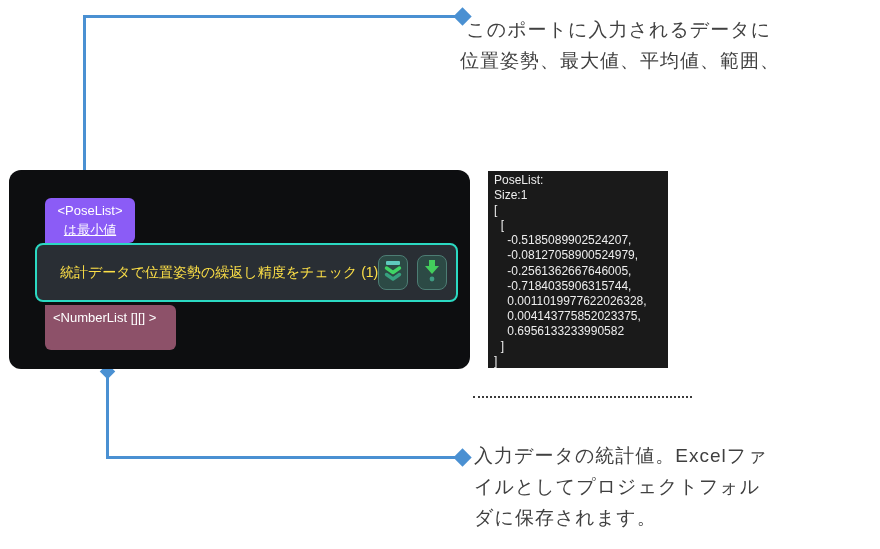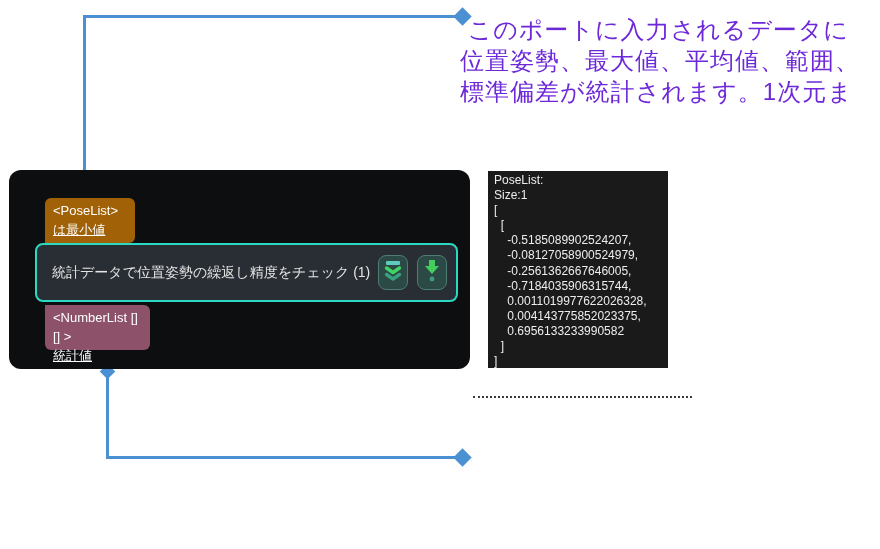--- a/index.html
+++ b/index.html
@@ -4,38 +4,38 @@
 <style>
   html,body{margin:0;padding:0;background:#ffffff;}
   #stage{position:relative;width:880px;height:549px;background:#ffffff;overflow:hidden;
          font-family:"Liberation Sans","DejaVu Sans",sans-serif;}
 
   
   .conn{position:absolute;background:#4a90d2;}
   .diamond{position:absolute;background:#4a90d2;transform:rotate(45deg);}
 
   
-  .ann{position:absolute;color:#6d28d9;font-size:24px;line-height:31px;letter-spacing:1px;}
+  .ann{position:absolute;color:#404040;font-size:19px;line-height:31px;letter-spacing:1px;}
   .ann-line{white-space:pre;}
 
   
   #node{position:absolute;left:9px;top:170px;width:461px;height:199px;
         background:#0d0e10;border-radius:12px;}
   .port-tag{position:absolute;color:#ffffff;font-size:13px;line-height:19px;
             padding:3px 8px;box-sizing:border-box;}
-  #input-port{left:36px;top:28px;width:90px;height:45px;background:#a16207;
-              border-radius:6px 6px 6px 0;}
-  #output-port{left:36px;top:135px;width:105px;height:45px;background:#8d5169;
+  #input-port{left:36px;top:28px;width:90px;height:45px;background:#8b5cf6;
+              border-radius:6px 6px 6px 0;text-align:center;}
+  #output-port{left:36px;top:135px;width:131px;height:45px;background:#8d5169;
                border-radius:0 6px 6px 6px;}
   .port-name{text-decoration:underline;}
 
   #param-box{position:absolute;left:26px;top:73px;width:423px;height:59px;box-sizing:border-box;
              background:#292e34;border:2px solid #2bd9c2;border-radius:8px;
              display:flex;align-items:center;}
-  #param-label{flex:1;padding-left:15px;color:#e5e5e5;font-size:14px;white-space:nowrap;
+  #param-label{flex:1;padding-left:23px;color:#fde047;font-size:14px;white-space:nowrap;
                overflow:hidden;}
   .node-btn{width:30px;height:35px;margin-right:9px;border-radius:8px;background:#2c4a45;
             border:1px solid #4d7d74;display:flex;align-items:center;justify-content:center;
             box-sizing:border-box;padding:0;cursor:pointer;}
 
   
   #data-preview{position:absolute;left:488px;top:171px;width:180px;height:197px;
                 box-sizing:border-box;background:#1a1a1a;color:#ededed;
                 font-size:12px;line-height:15.1px;padding:2px 0 16px 6px;}
   #data-preview-text{white-space:pre;}
@@ -55,21 +55,20 @@
   <div class="diamond" style="left:456px;top:10px;width:13px;height:13px;"></div>
 
   <div class="conn" style="left:106px;top:372px;width:3px;height:87px;"></div>
   <div class="conn" style="left:106px;top:456px;width:351px;height:3px;"></div>
   <div class="diamond" style="left:102px;top:366px;width:11px;height:11px;"></div>
   <div class="diamond" style="left:456px;top:451px;width:13px;height:13px;"></div>
 
   <div class="ann" style="left:460px;top:14px;">
     <div class="ann-line"> このポートに入力されるデータに</div>
     <div class="ann-line">位置姿勢、最大値、平均値、範囲、</div>
-    <div class="ann-line">標準偏差が統計されます。1次元ま</div>
   </div>
 
   <div id="node">
     <div id="input-port" class="port-tag">
       <div>&lt;PoseList&gt;</div>
       <div class="port-name">は最小値</div>
     </div>
 
     <div id="param-box">
       <div id="param-label">統計データで位置姿勢の繰返し精度をチェック (1)</div>
@@ -87,21 +86,20 @@
           <svg width="20" height="26" viewBox="0 0 20 26">
             <path d="M7 2 h6 v6 h4 l-7 8 -7 -8 h4 z" fill="#43cd5c"></path>
             <circle cx="10" cy="21" r="2.4" fill="#3f9c82"></circle>
           </svg>
         </span>
       </button>
     </div>
 
     <div id="output-port" class="port-tag">
       <div>&lt;NumberList [][] &gt;</div>
-      <div class="port-name">統計値</div>
     </div>
   </div>
 
   <div id="data-preview">
     <div id="data-preview-text">PoseList:
 Size:1
 [
   [
     -0.5185089902524207,
     -0.08127058900524979,
@@ -109,14 +107,19 @@
     -0.7184035906315744,
     0.0011019977622026328,
     0.004143775852023375,
     0.6956133233990582
   ]
 ]</div>
   </div>
 
   <div id="separator"></div>
 
+  <div class="ann" style="left:474px;top:440px;">
+    <div class="ann-line">入力データの統計値。Excelファ</div>
+    <div class="ann-line">イルとしてプロジェクトフォル</div>
+    <div class="ann-line">ダに保存されます。</div>
+  </div>
 
 </div>
 
 </body></html>

